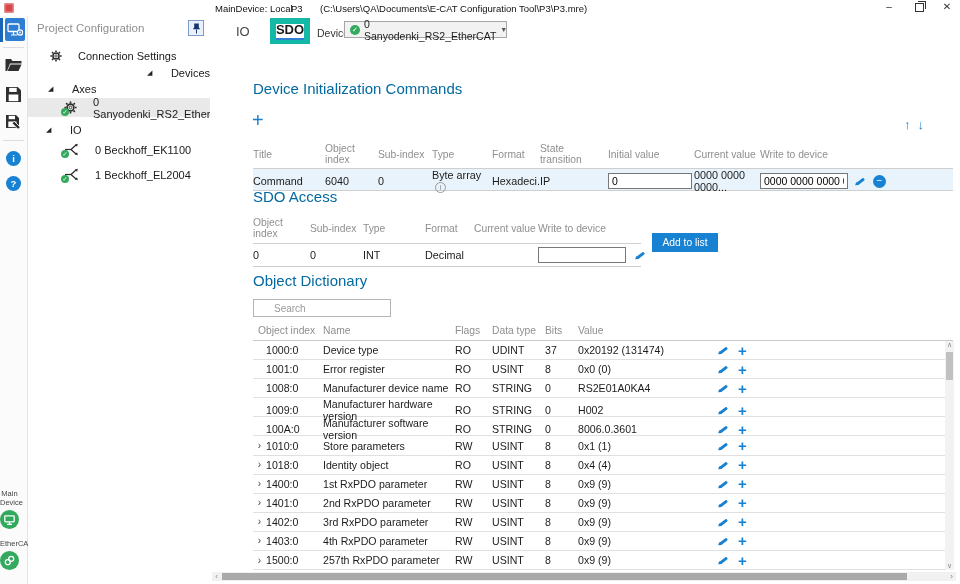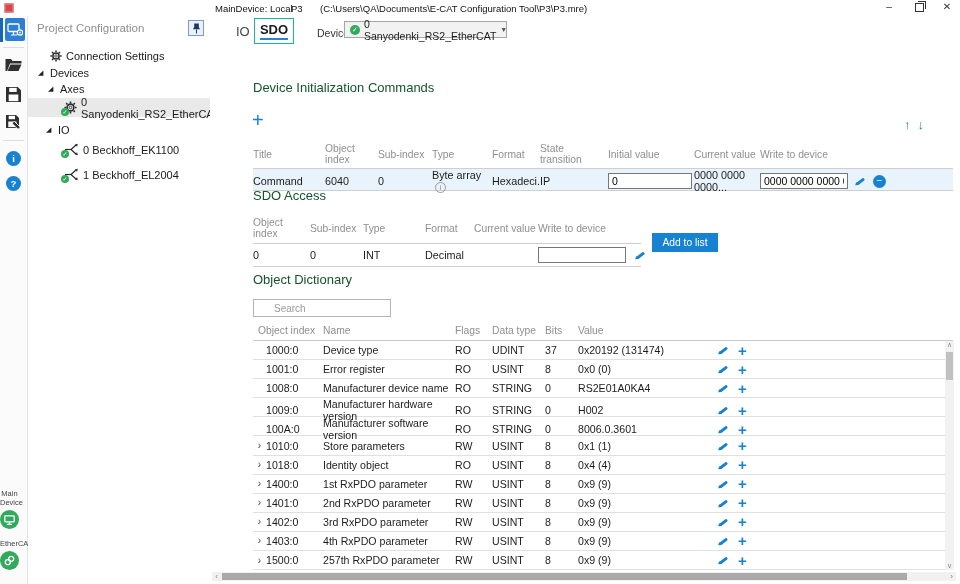--- a/index.html
+++ b/index.html
@@ -29,44 +29,44 @@
              display:flex;align-items:center;justify-content:center;margin:10px auto;}
   .rail-bottom{position:absolute;bottom:4px;left:0;right:8px;text-align:center;font-size:7.5px;color:#444;line-height:1.2;}
   .green-circ{width:19px;height:19px;border-radius:50%;background:#33a95d;margin:3px auto 10px;
               display:flex;align-items:center;justify-content:center;}
   
   .panel{position:absolute;left:28px;top:16px;width:182px;bottom:0;background:#fff;border-right:1px solid #e0e0e0;}
   .panel-title{position:absolute;left:9px;top:6px;font-size:11.5px;color:#8f8f8f;}
   .pin-btn{position:absolute;right:6px;top:4px;width:14px;height:14px;border:1px solid #7a9ccc;background:#eaf1fb;
            display:flex;align-items:center;justify-content:center;}
   .tree{position:absolute;left:0;top:26px;right:0;font-size:11px;color:#1a1a1a;}
-  .t-row{display:flex;align-items:center;gap:4px;}
+  .t-row{display:flex;align-items:center;gap:16px;}
   .exp{font-size:7px;color:#222;width:8px;}
   .t-conn{margin:8px 0 0 22px;}
-  .t-devices{margin:5px 0 3px 10px;}
+  .t-devices{margin:5px 0 3px 10px;justify-content:flex-end;}
   .t-axes{margin:4px 0 0 20px;}
   .t-sel{margin-top:3px;height:19px;background:#e9e9e9;padding-left:36px;}
   .t-io{margin:7px 0 0 18px;}
   .t-ioitem{margin-top:2px;height:23px;padding-left:36px;}
   .badge-wrap{position:relative;display:inline-block;line-height:0;}
   .badge{position:absolute;left:-3px;bottom:-2px;width:8px;height:8px;border-radius:50%;background:#33a95d;
          color:#fff;font-size:6px;display:flex;align-items:center;justify-content:center;line-height:1;}
   
   .content{position:absolute;left:210px;top:16px;right:0;bottom:0;background:#fff;}
   .tab-io{position:absolute;left:26px;top:8px;font-size:13px;color:#454545;}
-  .sdo-box{position:absolute;left:44px;top:2px;width:40px;height:26px;border:1px solid #14b8a6;
+  .sdo-box{position:absolute;left:60px;top:2px;width:40px;height:26px;border:6px solid #14b8a6;
            display:flex;align-items:center;justify-content:center;box-sizing:border-box;}
   .sdo-box span{font-size:13px;font-weight:bold;color:#1b1b1b;border-bottom:2px solid #2f80d0;padding-bottom:1px;}
   .dev-label{position:absolute;left:107px;top:11px;font-size:10.5px;color:#333;}
   .dev-select{position:absolute;left:134px;top:5px;width:163px;height:17px;border:1px solid #a6a6a6;background:#f2f2f2;
               display:flex;align-items:center;gap:4px;font-size:10.5px;padding:0 5px;box-sizing:border-box;}
   .chk-dot{width:10px;height:10px;border-radius:50%;background:#33a95d;color:#fff;font-size:7px;
            display:flex;align-items:center;justify-content:center;flex:none;}
   .dd-arrow{margin-left:auto;font-size:7px;color:#555;}
-  .h-section{position:absolute;font-size:13px;color:#14532d;}
+  .h-section{position:absolute;font-size:15px;color:#0369a1;}
   #h-init{left:43px;top:64px;}
   #h-sdo{left:43px;top:172px;}
   #h-od{left:43px;top:256px;}
   .plus-btn{position:absolute;left:42px;top:94px;color:#1781d2;font-size:20px;font-weight:400;line-height:1;}
   .reorder{position:absolute;left:694px;top:101px;color:#1781d2;font-size:13px;font-weight:bold;display:flex;gap:7px;}
   
   .init-table{position:absolute;left:43px;top:127px;width:700px;font-size:10.8px;}
   .grid-init{display:grid;grid-template-columns:72px 53px 54px 60px 48px 68px 86px 66px 88px 1fr;align-items:center;}
   .init-head{font-size:10.3px;color:#8f8f8f;padding-bottom:3px;border-bottom:1px solid #cfcfcf;}
   .init-row{height:21px;background:#e9f3fb;border-bottom:1px solid #cfcfcf;}

